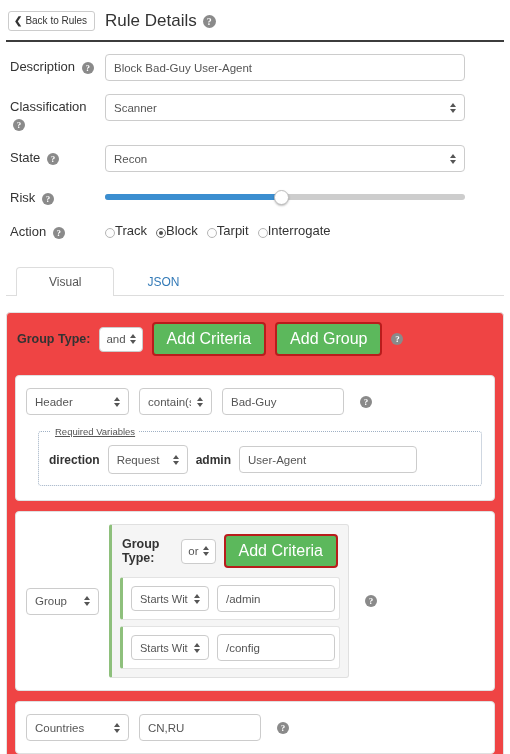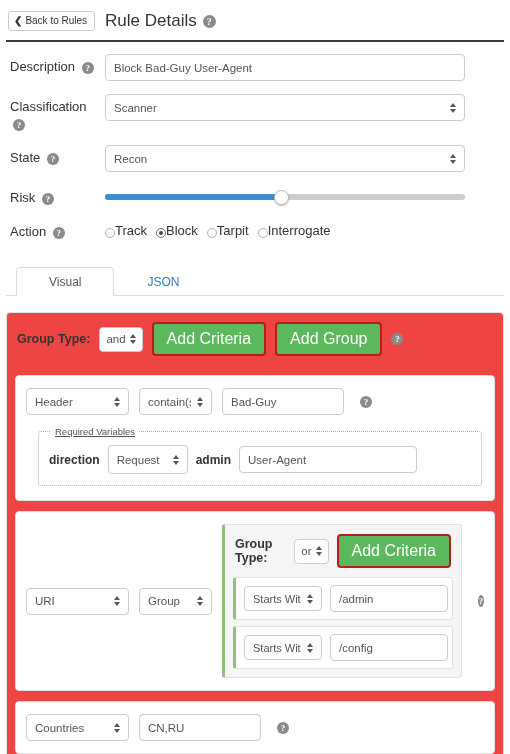--- a/index.html
+++ b/index.html
@@ -460,27 +460,20 @@
               </span>
           </span>
           <span class="rv-lab">admin</span>
           <input class="txt rv-field" type="text" value="User-Agent" style="">
         </div>
       </fieldset>
     </div>
 
     <div class="crit-panel">
       <div class="crit-row">
-        <span class="selbox sel-sm">
-          <span class="val">URI</span>
-          <span class="spin">
-              <i class="up"></i>
-              <i class="dn"></i>
-            </span>
-        </span>
         <span class="selbox sel-md">
           <span class="val">Group</span>
           <span class="spin">
               <i class="up"></i>
               <i class="dn"></i>
             </span>
         </span>
 
         <div class="nested">
           <div class="grouphdr">

